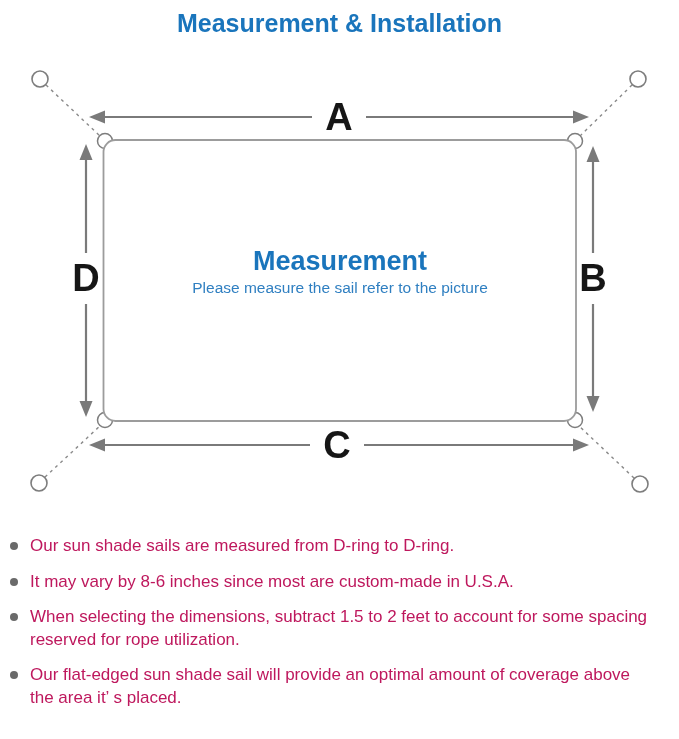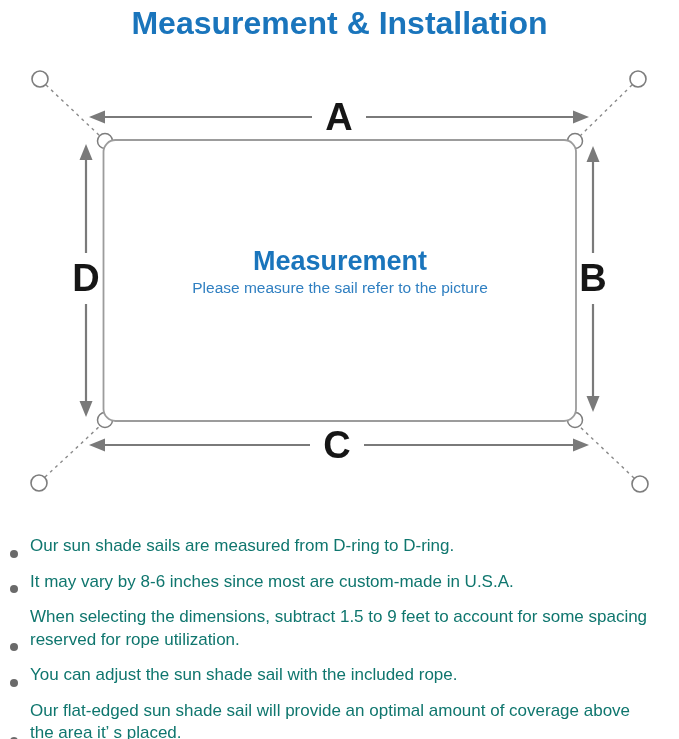--- a/index.html
+++ b/index.html
@@ -12,21 +12,21 @@
     height: 739px;
     overflow: hidden;
     font-family: "Liberation Sans", sans-serif;
   }
   .page-title {
     margin: 0;
     padding-top: 5px;
     height: 38px;
     line-height: 36px;
     text-align: center;
-    font-size: 32px;
+    font-size: 25px;
     font-weight: bold;
     color: #1A75BC;
     letter-spacing: 0px;
   }
   .diagram-wrap {
     margin-top: 17px;
     width: 679px;
     height: 455px;
   }
   svg text.dim-label {
@@ -46,26 +46,26 @@
     font-size: 15.5px;
     fill: #2F7FC1;
   }
   .notes {
     list-style: none;
     margin: 0;
     padding: 20px 8px 0 10px;
   }
   .notes li {
     display: flex;
-    align-items: flex-end;
+    align-items: flex-start;
     gap: 12px;
     margin-bottom: 13px;
     font-size: 17px;
     line-height: 22.5px;
-    color: #0f766e;
+    color: #be185d;
   }
   .dot {
     flex: 0 0 8px;
     width: 8px;
     height: 8px;
     border-radius: 50%;
     background: #6a6a6a;
     margin-top: 7px;
   }
   .note-text {
@@ -145,25 +145,21 @@
   <li>
     <span class="dot"></span>
     <span class="note-text">Our sun shade sails are measured from D-ring to D-ring.</span>
   </li>
   <li>
     <span class="dot"></span>
     <span class="note-text">It may vary by 8-6 inches since most are custom-made in U.S.A.</span>
   </li>
   <li>
     <span class="dot"></span>
-    <span class="note-text">When selecting the dimensions, subtract 1.5 to 9 feet to account for some spacing
+    <span class="note-text">When selecting the dimensions, subtract 1.5 to 2 feet to account for some spacing
 reserved for rope utilization.</span>
-  </li>
-  <li>
-    <span class="dot"></span>
-    <span class="note-text">You can adjust the sun shade sail with the included rope.</span>
   </li>
   <li>
     <span class="dot"></span>
     <span class="note-text">Our flat-edged sun shade sail will provide an optimal amount of coverage above
 the area it’ s placed.</span>
   </li>
 </ul>
 
 </body></html>

